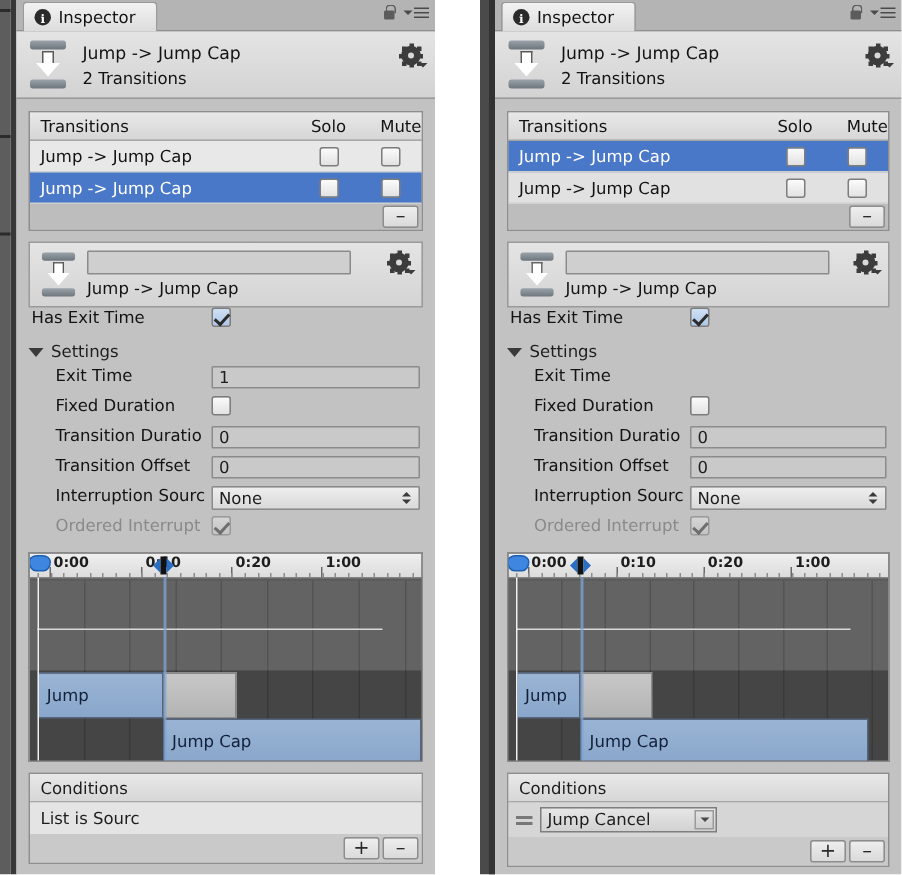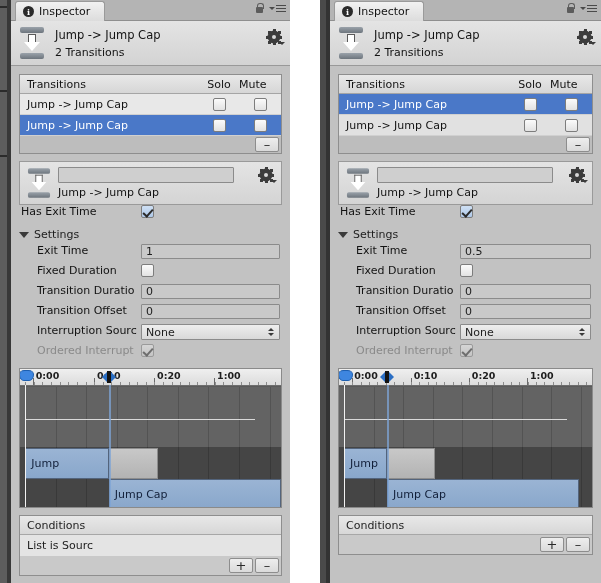--- a/index.html
+++ b/index.html
@@ -90,21 +90,21 @@
   
   .list-box { border: 1px solid #8e8e8e; background: #c8c8c8; }
   .list-head {
     height: 19px; background: linear-gradient(#e8e8e8, #d6d6d6);
     border-bottom: 1px solid #a5a5a5;
     display: flex; align-items: center; padding-left: 7px;
     font-size: 11px; color: #131313;
   }
   .list-head .spacer { flex: 1; }
   .col-solo { width: 40px; text-align: center; }
-  .col-mute { width: 42px; text-align: left; }
+  .col-mute { width: 42px; text-align: right; }
   .list-row {
     height: 21px; display: flex; align-items: center; padding-left: 7px;
     font-size: 11px; color: #131313; background: #e8e8e8;
     border-bottom: 1px solid #d0d0d0;
   }
   .list-row.alt { background: #e1e1e1; }
   .list-row.sel { background: #4a78c8; color: #ffffff; }
   .list-row .lbl { flex: 1; }
   .cbx { width: 13px; height: 13px; border: 1px solid #7d7d7d; border-radius: 2px;
     background: linear-gradient(#fbfbfb, #e2e2e2); display: inline-block; position: relative; }
@@ -545,21 +545,20 @@
           <div class="row">
             <span class="lab">Has Exit Time</span>
             <span class="cbx checked blue"></span>
           </div>
           <div class="foldout">
             <div class="tri"></div>
             <span>Settings</span>
           </div>
           <div class="row">
             <span class="lab indent">Exit Time</span>
-            <div class="fld">0.5</div>
           </div>
           <div class="row">
             <span class="lab indent">Fixed Duration</span>
             <span class="cbx"></span>
           </div>
           <div class="row">
             <span class="lab indent">Transition Duratio</span>
             <div class="fld">0</div>
           </div>
           <div class="row">
@@ -645,20 +644,32 @@
           <div class="clip" style="left: 2%; width: 17%; top: 79px; height: 31px;">Jump</div>
           <div class="clip gray" style="left: 19%; width: 19%; top: 79px; height: 31px;"></div>
           <div class="clip" style="left: 19%; width: 76%; top: 110px; height: 30px;">Jump Cap</div>
           <div class="ph-line" style="left: 2%;"></div>
           <div class="marker-line" style="left: 19%;"></div>
         </div>
         <div class="cond-box">
           <div class="cond-head">
             <span>Conditions</span>
           </div>
+          <div class="cond-row">
+            <div class="drag-handle">
+              <i></i>
+              <i></i>
+            </div>
+            <div class="cond-dd">
+              <span>Jump Cancel</span>
+              <div class="tbtn">
+                <div class="tri"></div>
+              </div>
+            </div>
+          </div>
           <div class="cond-foot">
             <div class="plus-btn" style="right: 28px; top: 2px;">+</div>
             <div class="minus-btn" style="right: 2px; top: 2px;">–</div>
           </div>
         </div>
       </div>
     </div>
 
 </div>
 

